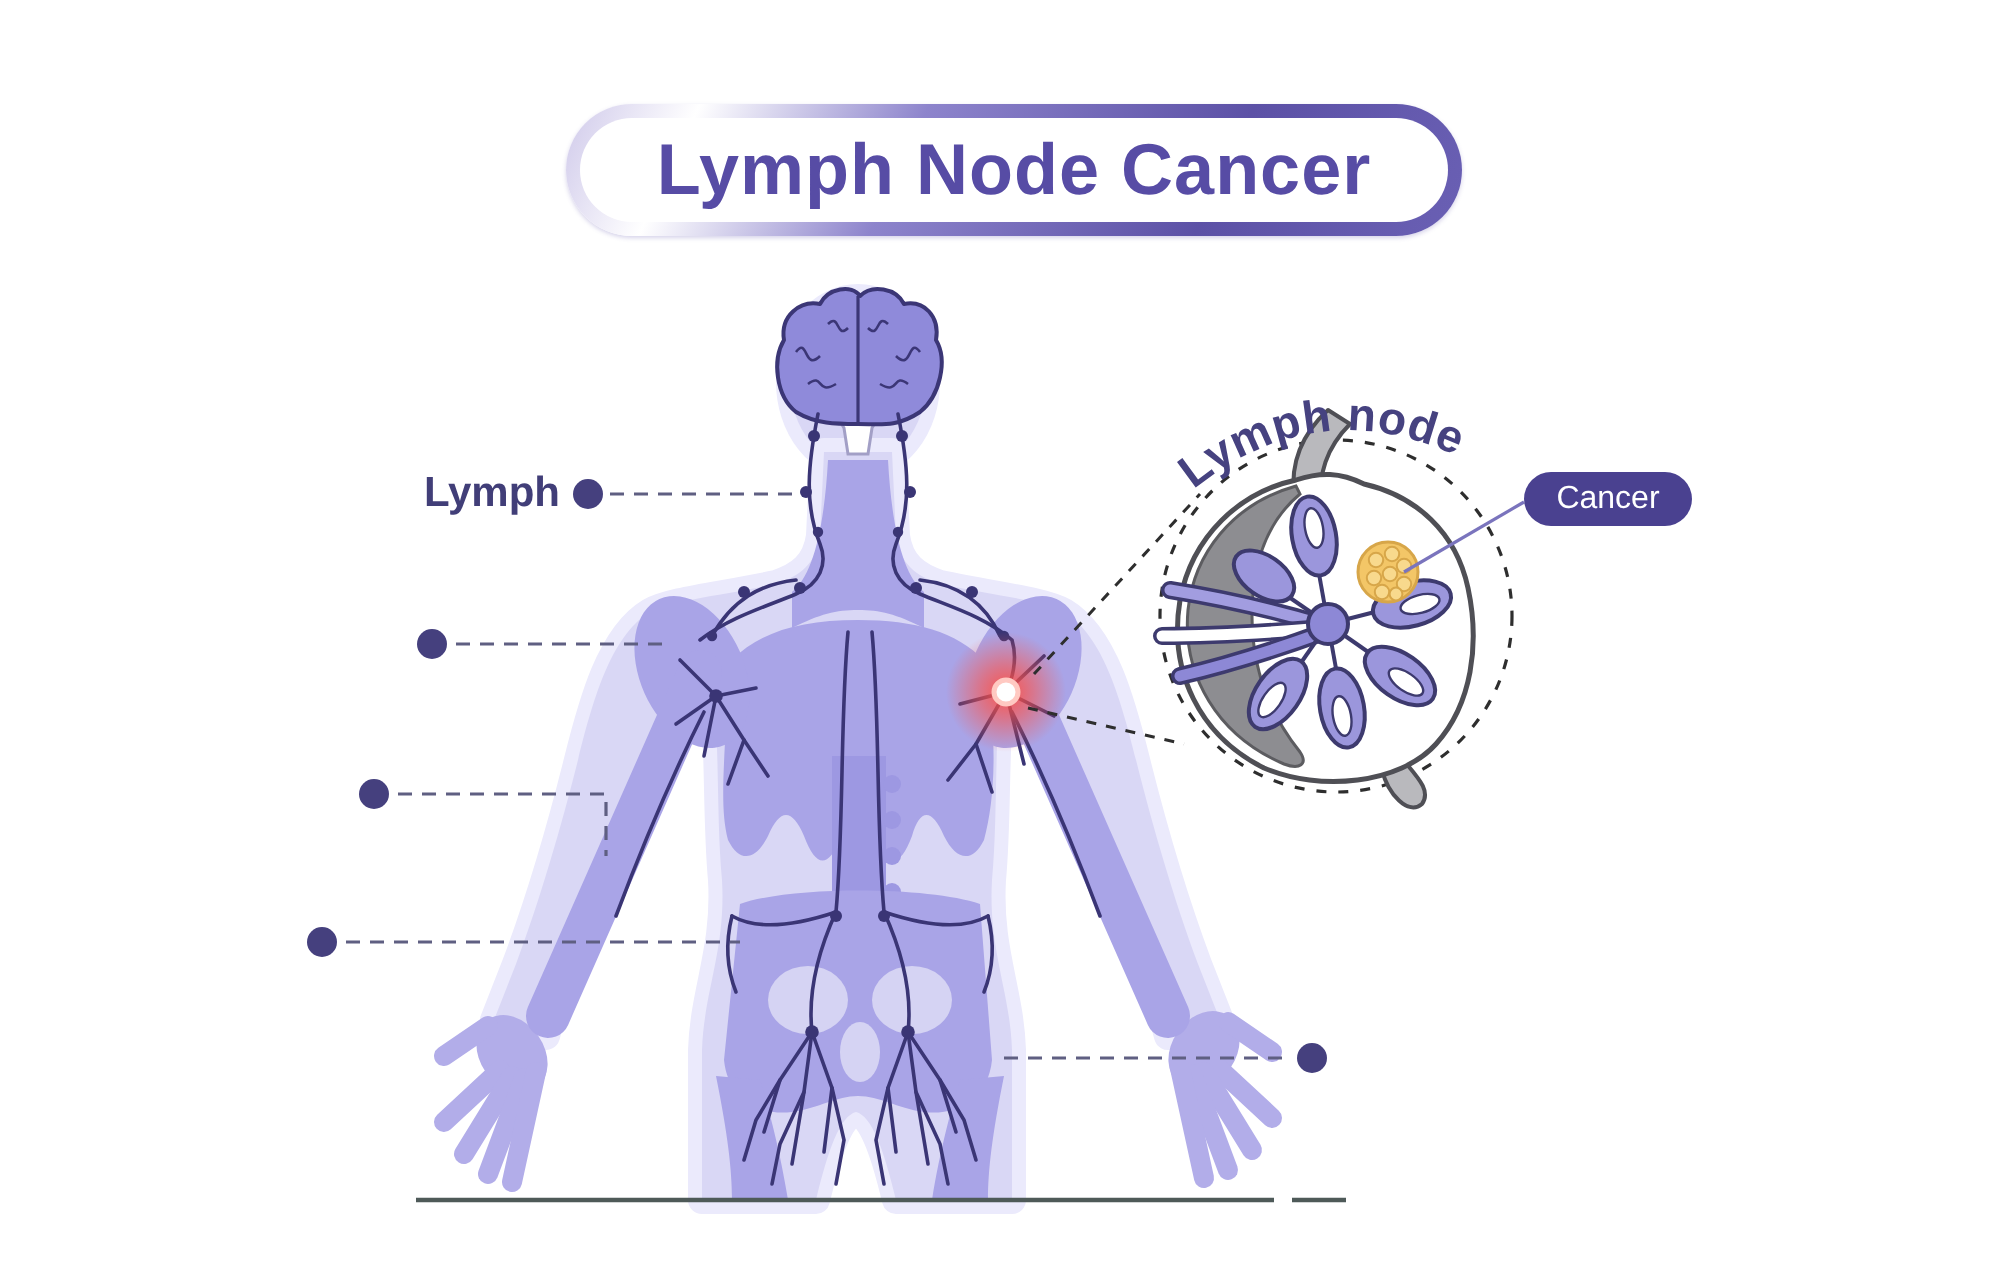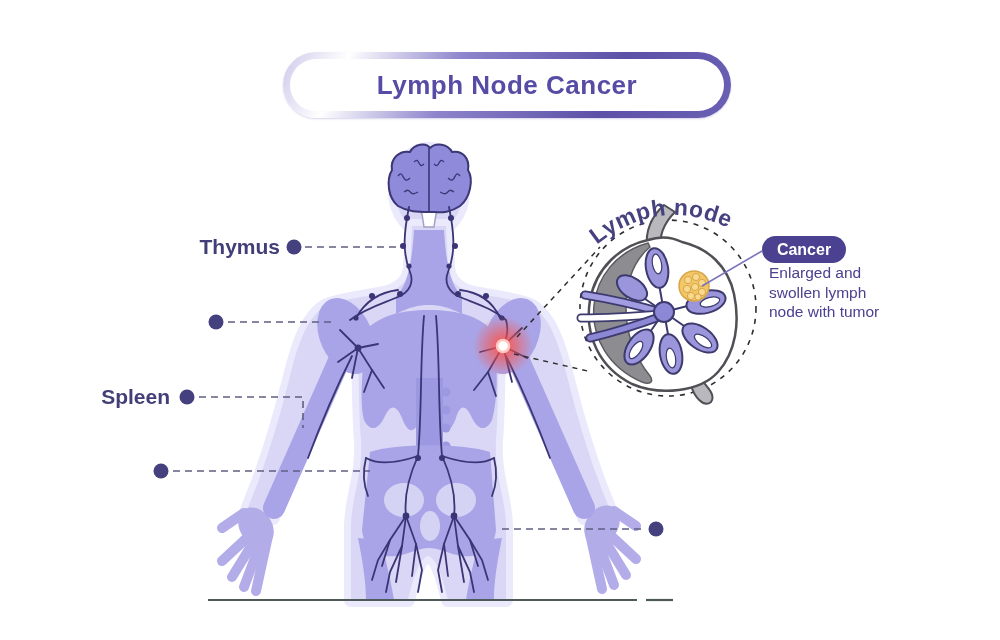--- a/index.html
+++ b/index.html
@@ -13,39 +13,39 @@
     position:absolute;left:283px;top:52px;width:448px;height:66px;
     border-radius:40px;
     background:linear-gradient(115deg,#cfc9ea 0%,#ffffff 14%,#8d84cc 38%,#5c51a6 72%,#6a60b4 100%);
     box-shadow:0 1px 2px rgba(90,80,170,.25);
   }
   .title-inner{
     position:absolute;left:7px;top:7px;right:7px;bottom:7px;border-radius:33px;background:#ffffff;
     display:flex;align-items:center;justify-content:center;
   }
   .title-inner span{
-    font-size:26px;font-weight:bold;color:#574ca5;letter-spacing:.5px;white-space:nowrap;
+    font-size:36px;font-weight:bold;color:#574ca5;letter-spacing:.5px;white-space:nowrap;
   }
   
   .label{
     position:absolute;color:#413e78;font-weight:bold;font-size:21px;line-height:26px;
   }
   .label.r{text-align:right;}
   .label.c{text-align:center;}
   .tonsil{left:140px;top:234px;width:140px;}
   .thymus{left:70px;top:309px;width:130px;}
   .spleen{left:55px;top:384px;width:115px;}
   .cisterna{left:97px;top:490px;width:130px;}
   .vessels{left:666px;top:502px;width:130px;}
   
   .badge{
     position:absolute;left:762px;top:236px;width:84px;height:27px;border-radius:14px;
     background:#4a4190;display:flex;align-items:center;justify-content:center;
   }
-  .badge span{color:#ffffff;font-size:16px;font-weight:bold;}
+  .badge span{color:#ffffff;font-size:16px;font-weight:normal;}
   .desc{
     position:absolute;left:769px;top:263px;width:136px;
     color:#4b4190;font-size:15.5px;line-height:19.5px;font-weight:normal;
   }
   .arc-text{font-size:23px;font-weight:bold;fill:#464280;letter-spacing:.5px;}
 </style>
 </head>
 <body>
 
 <div class="stage">
@@ -333,21 +333,19 @@
       <circle cx="656" cy="529" r="7.5"></circle>
     </g>
   </svg>
 
   <div class="title-pill">
     <div class="title-inner">
       <span>Lymph Node Cancer</span>
     </div>
   </div>
 
-  <div class="label r tonsil">Thymus</div>
-  <div class="label r spleen">Spleen</div>
+  <div class="label r tonsil">Lymph</div>
 
   <div class="badge">
     <span>Cancer</span>
   </div>
-  <div class="desc">Enlarged and swollen lymph node with tumor</div>
 
 </div>
 
 </body></html>

